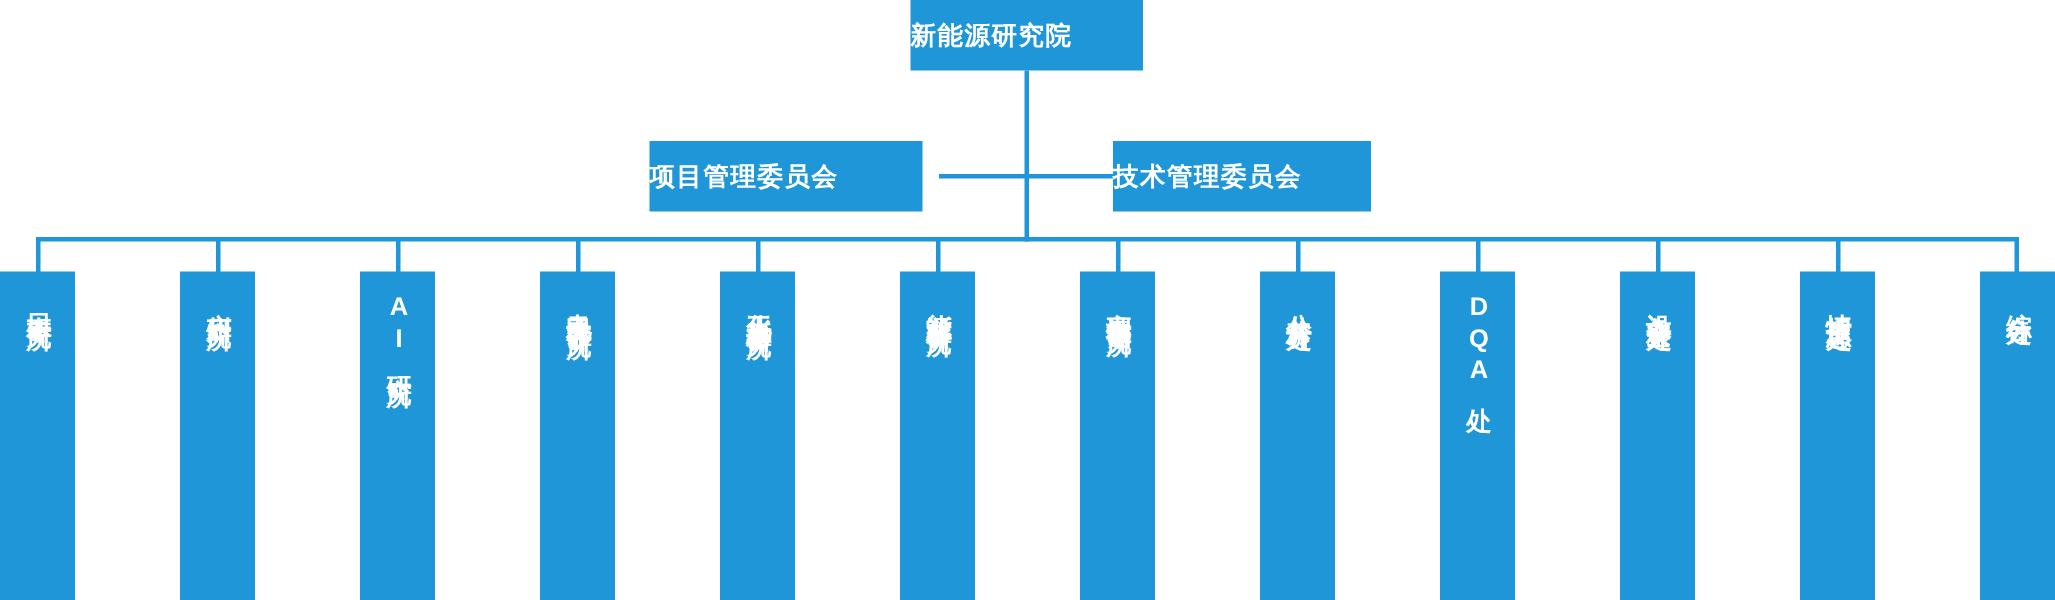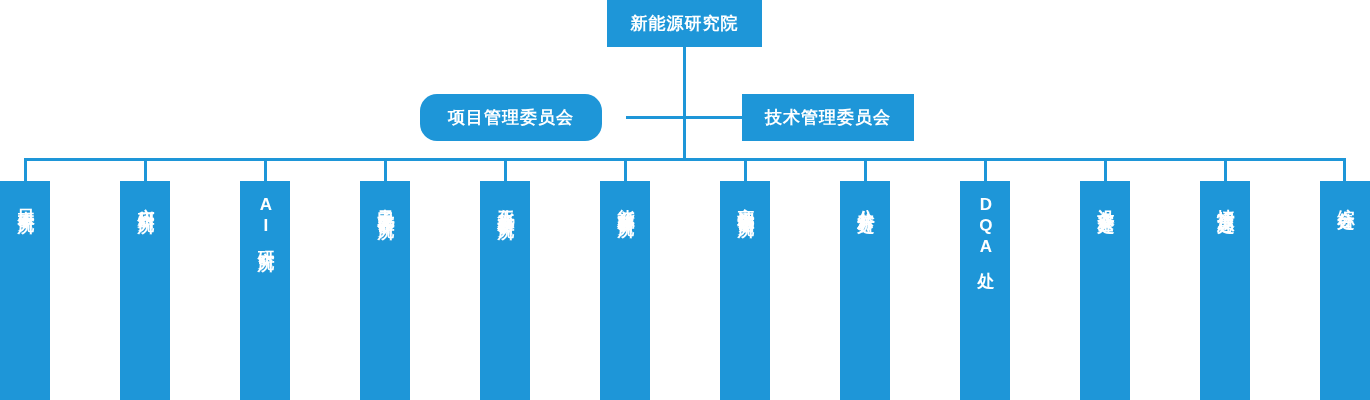--- a/index.html
+++ b/index.html
@@ -23,21 +23,21 @@
   .node {
     position: absolute;
     background: #1e96d8;
     color: #ffffff;
     box-sizing: border-box;
   }
 
   .node-h {
     display: flex;
     align-items: center;
-    justify-content: center;
+    justify-content: flex-start;
     font-size: 17px;
     font-weight: bold;
     letter-spacing: 1px;
     line-height: 1;
   }
 
   .node-v {
     display: flex;
     align-items: flex-start;
     justify-content: center;
@@ -83,21 +83,21 @@
   <div class="line vline" style="left:864px;  top:158px; height:24px;"></div>
   <div class="line vline" style="left:984px;  top:158px; height:24px;"></div>
   <div class="line vline" style="left:1104px; top:158px; height:24px;"></div>
   <div class="line vline" style="left:1224px; top:158px; height:24px;"></div>
   <div class="line vline" style="left:1343px; top:158px; height:24px;"></div>
 
   <div class="node node-h" style="left:607px; top:0px; width:155px; height:47px;">
     <span>新能源研究院</span>
   </div>
 
-  <div class="node node-h" style="left:420px; top:94px; width:182px; height:47px;border-radius:17px;">
+  <div class="node node-h" style="left:433px; top:94px; width:182px; height:47px;">
     <span>项目管理委员会</span>
   </div>
 
   <div class="node node-h" style="left:742px; top:94px; width:172px; height:47px;">
     <span>技术管理委员会</span>
   </div>
 
   <div class="node node-v" style="left:0px; top:181px; width:50px; height:219px;">
     <span class="vtext">日本研究所</span>
   </div>

